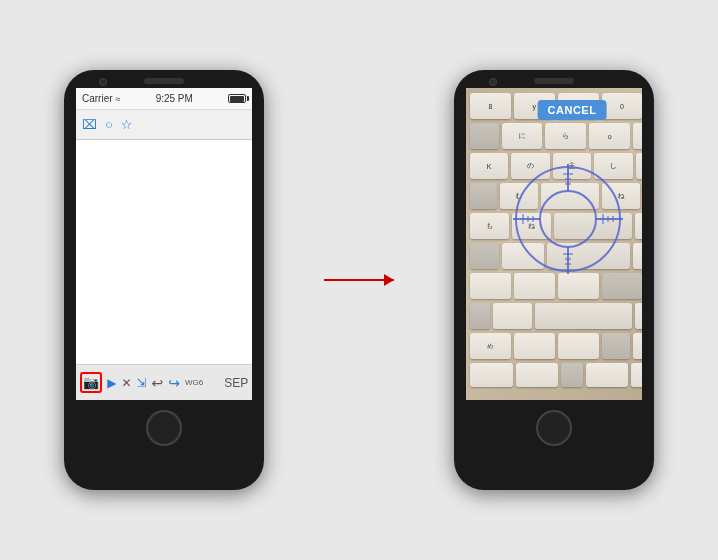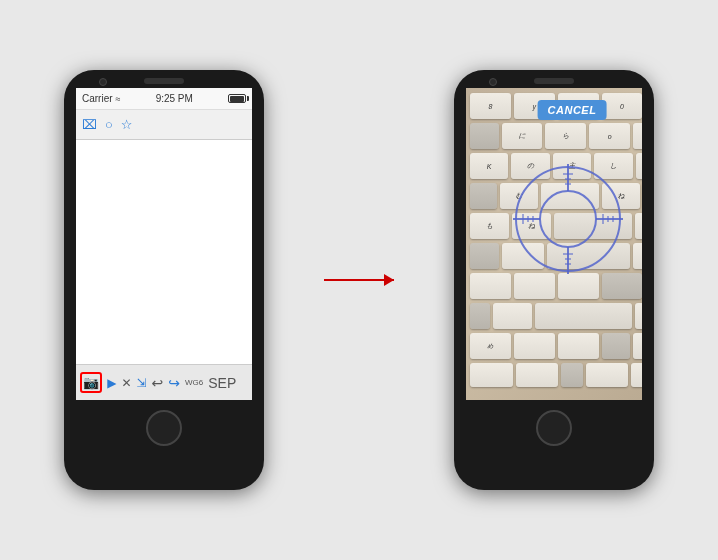--- a/index.html
+++ b/index.html
@@ -179,21 +179,20 @@
       border-bottom: 6px solid transparent;
     }
 
     
     .camera-view {
       width: 212px;
       height: 312px;
       background: #c2410c;
       position: relative;
       overflow: hidden;
-      font-style: italic;
     }
 
     .key {
       background: linear-gradient(180deg, #f0ece4 0%, #e0dcd4 100%);
       border-radius: 3px;
       box-shadow: 0 1px 2px rgba(0,0,0,0.3);
       display: flex;
       align-items: center;
       justify-content: center;
       font-size: 7px;
@@ -269,21 +268,21 @@
     <div class="canvas-area" style="height: 224px;"></div>
 
     <div class="toolbar-bottom">
       <span class="tool-btn blue active">📷</span>
       <span class="tool-btn blue" style="font-size:12px;">▶</span>
       <span class="tool-btn" style="font-size:12px;">✕</span>
       <span class="tool-btn blue" style="font-size:12px;">⇲</span>
       <span class="tool-btn" style="font-size:14px;">↩</span>
       <span class="tool-btn blue" style="font-size:14px;">↪</span>
       <span class="tool-btn" style="font-size:8px; color:#555;">WG6</span>
-      <span class="tool-btn" style="font-size:14px; color:#555;">SEP</span>
+      <span class="tool-btn" style="font-size:12px; color:#555;margin-left:16px;">SEP</span>
     </div>
   </div>
 
   <div class="phone-bottom">
     <div class="phone-home-btn"></div>
   </div>
 </div>
 
 <div class="arrow-container">
   <div class="arrow-line"></div>

